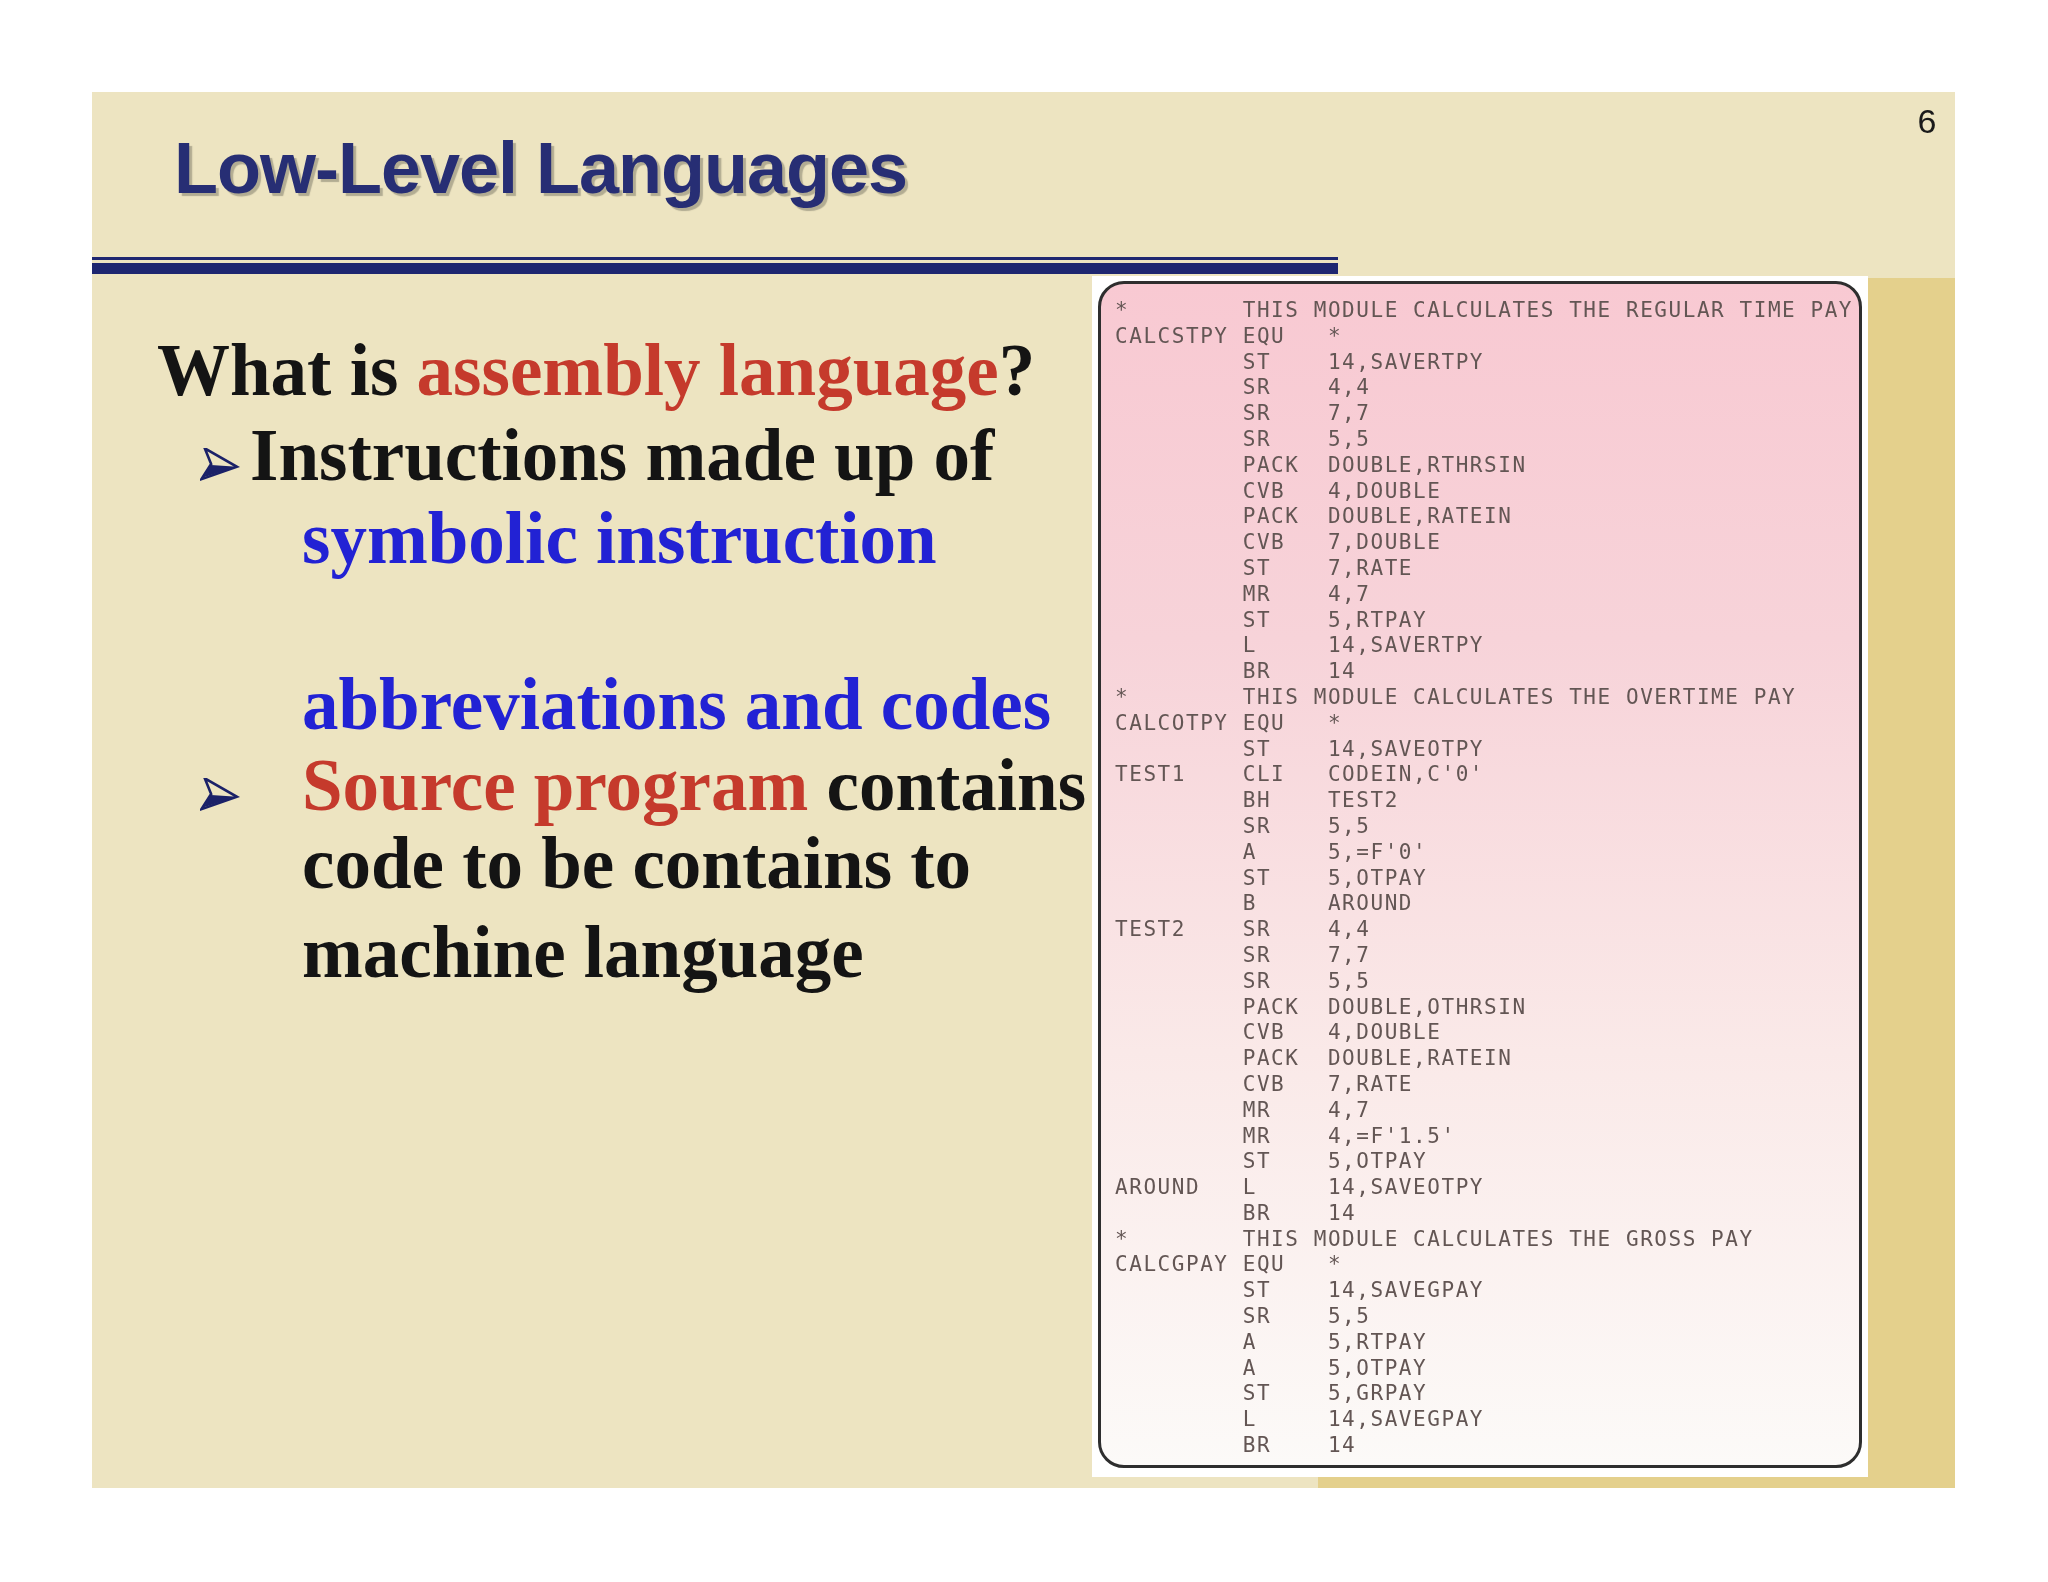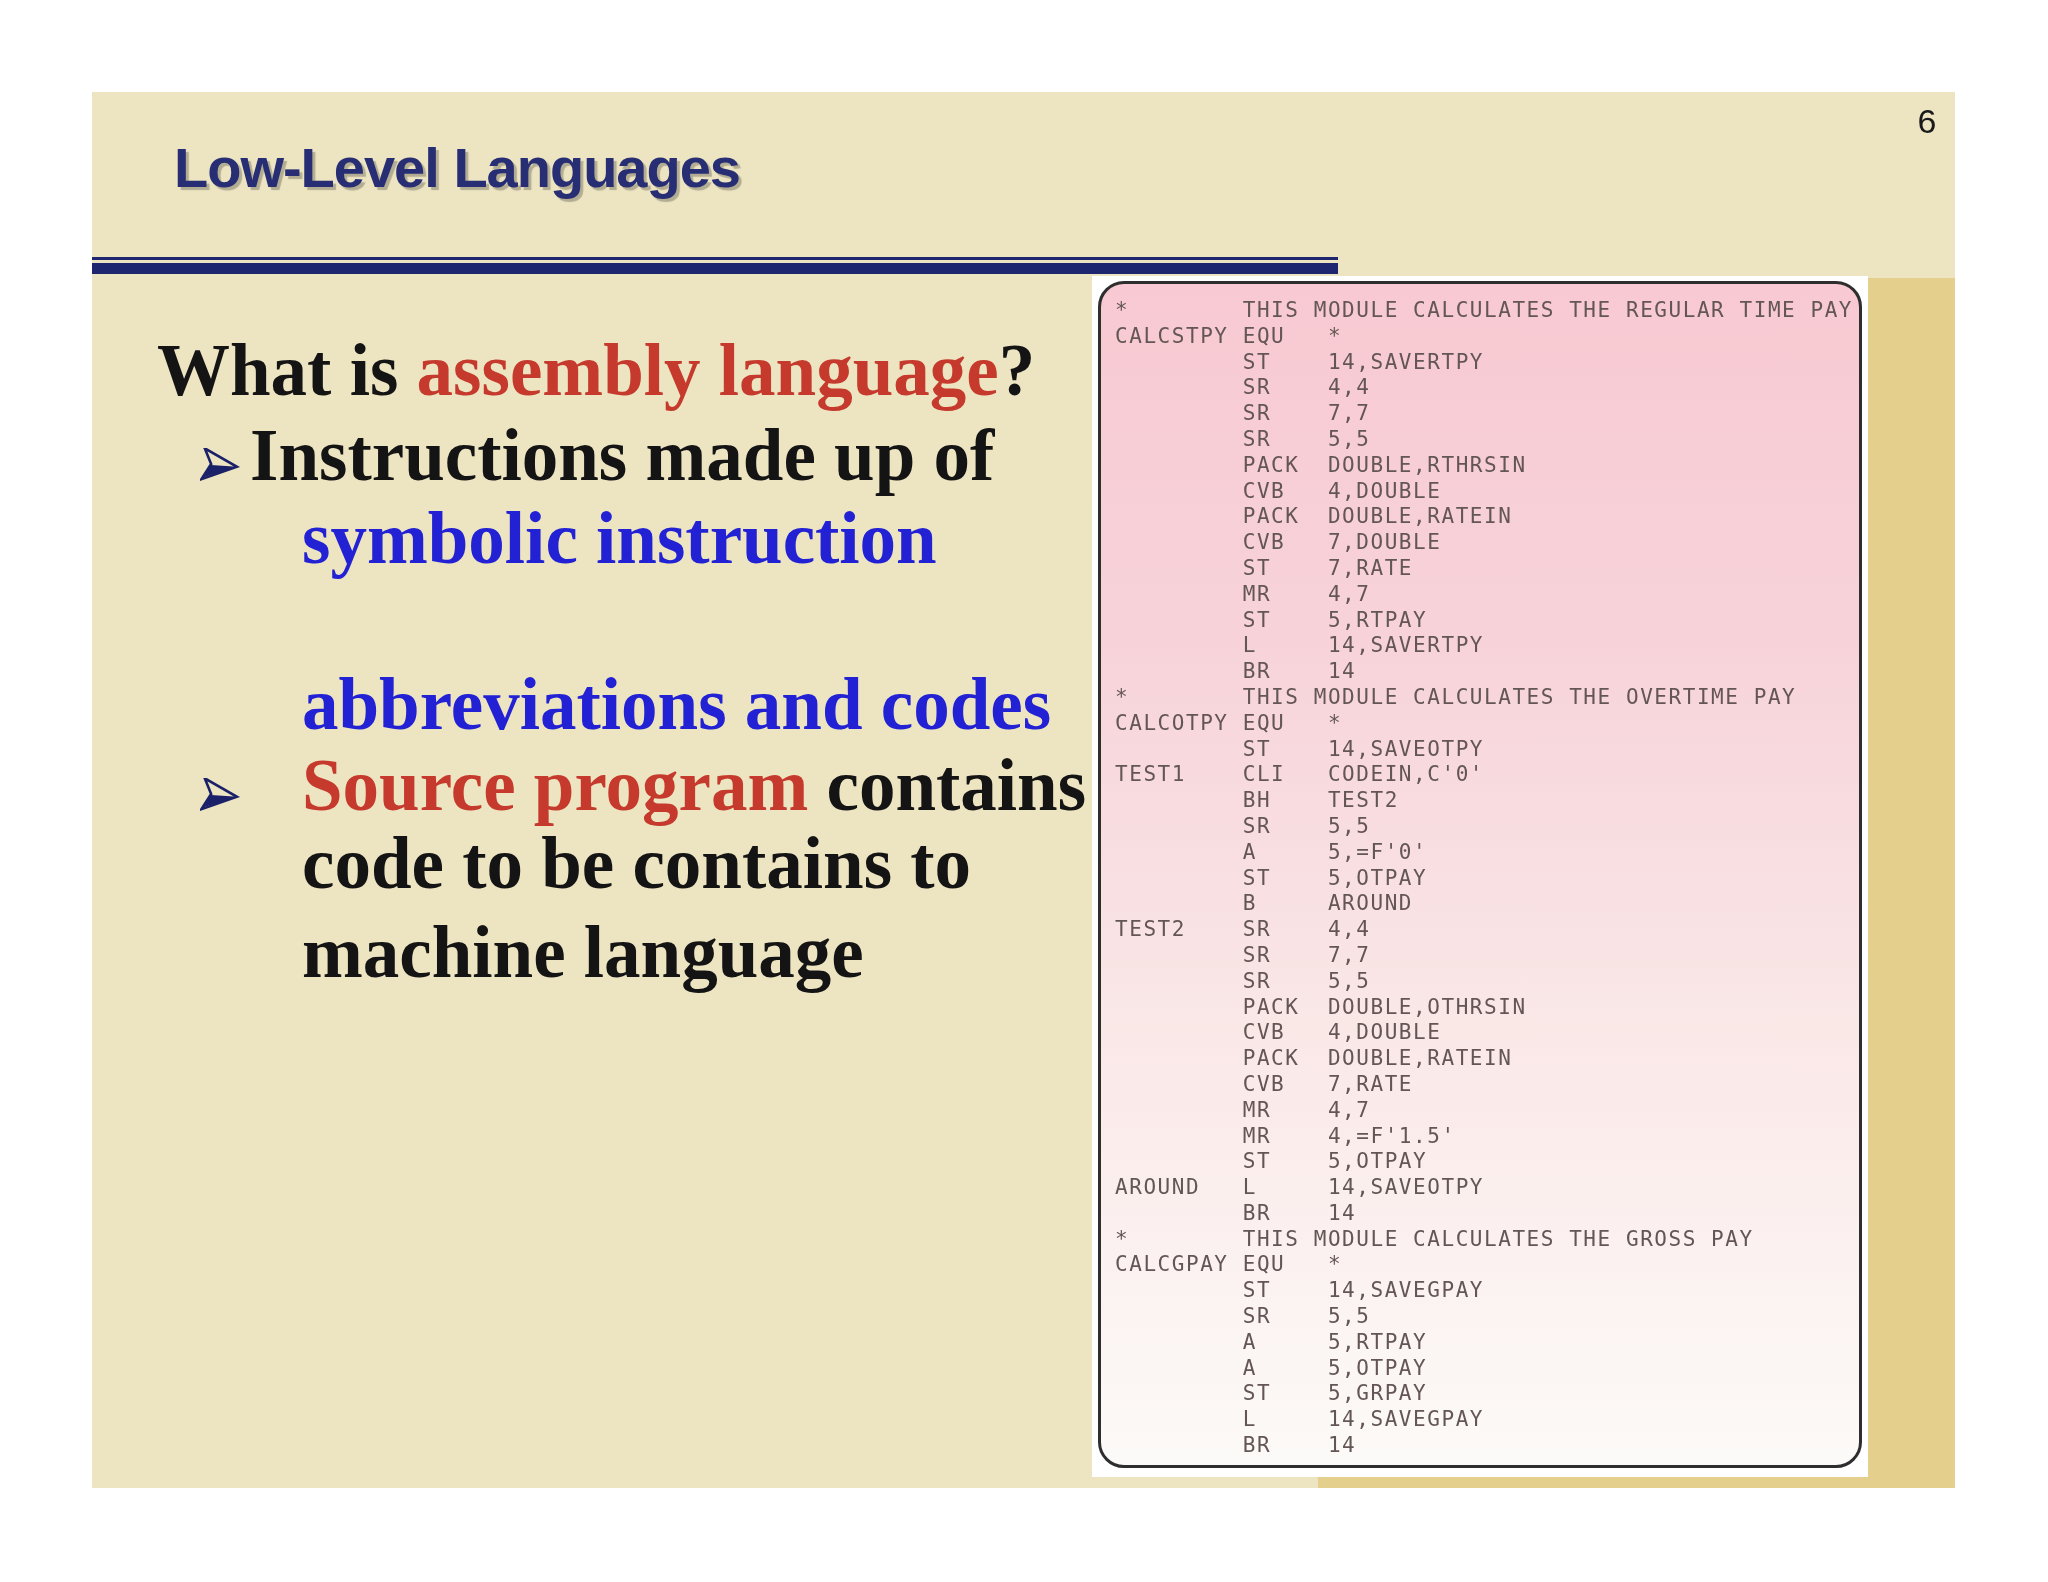--- a/index.html
+++ b/index.html
@@ -3,21 +3,21 @@
 <meta charset="utf-8">
 <style>
   html,body{margin:0;padding:0;background:#ffffff;}
   .page{position:relative;width:2048px;height:1582px;background:#ffffff;overflow:hidden;
         font-family:"Liberation Sans",sans-serif;}
   .slide{position:absolute;left:92px;top:92px;width:1863px;height:1396px;background:#EDE4C1;}
   .gold-rect{position:absolute;left:1226px;top:186px;width:637px;height:1210px;background:#E4D08C;}
   .page-number{position:absolute;left:1805px;top:10px;width:60px;text-align:center;
         font-size:34px;color:#1a1a1a;font-family:"Liberation Sans",sans-serif;}
   .slide-title{position:absolute;left:82px;top:38px;font-family:"Liberation Sans",sans-serif;
-        font-weight:bold;font-size:56px;letter-spacing:-1px;color:#272E74;line-height:76px;
+        font-weight:bold;font-size:72px;letter-spacing:-1px;color:#272E74;line-height:76px;
         text-shadow:3px 3px 1px rgba(70,70,60,0.35);white-space:nowrap;}
   .rule-thin{position:absolute;left:0px;top:165px;width:1246px;height:3px;background:#1E2670;}
   .rule-thick{position:absolute;left:0px;top:171px;width:1246px;height:11px;background:#1E2670;}
 
   .tl{position:absolute;font-family:Liberation Serif, serif;font-weight:bold;font-size:73px;
       line-height:82px;white-space:nowrap;height:82px;}
   .c-black{color:#141414;}
   .c-red{color:#C53A2C;}
   .c-blue{color:#2222D4;}
 

